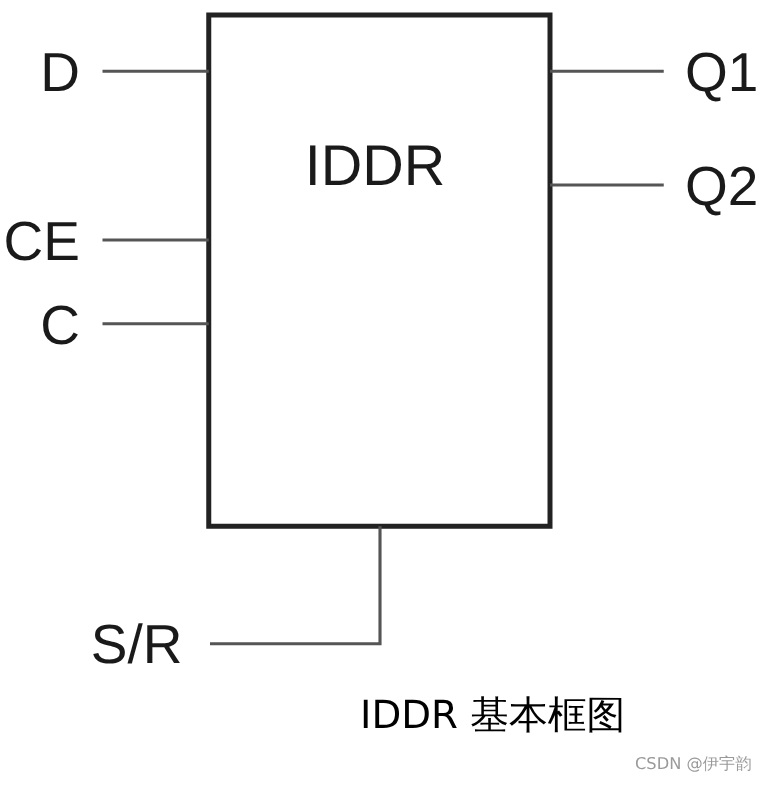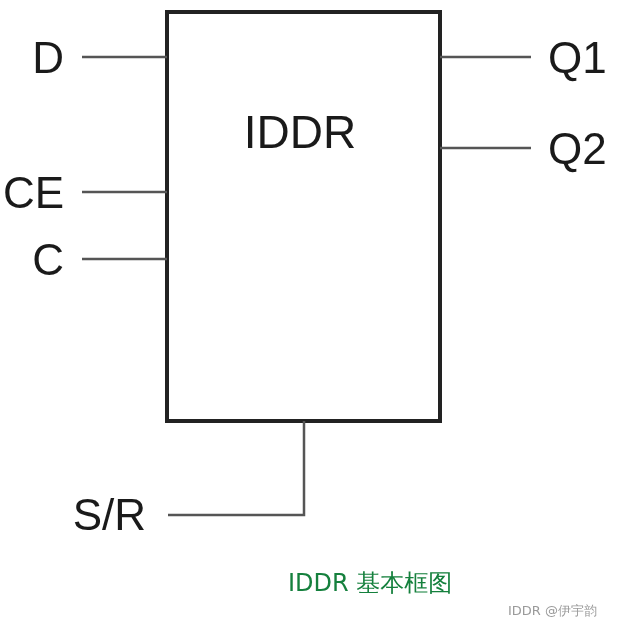--- a/index.html
+++ b/index.html
@@ -1,20 +1,20 @@
 <!DOCTYPE html>
 <html><head>
 <meta charset="utf-8">
 <style>
   html, body { margin: 0; padding: 0; background: #ffffff; }
   body { width: 624px; height: 629px; position: relative; overflow: hidden; font-family: "Liberation Sans", sans-serif; }
   svg { position: absolute; left: 0; top: 0; }
   .lbl { font-family: "Liberation Sans", sans-serif; font-size: 44px; fill: #1a1a1a; }
   .title { font-family: "Liberation Sans", sans-serif; font-size: 46px; fill: #1a1a1a; }
-  .caption { position: absolute; left: 288px; top: 567px; font-family: "DejaVu Sans", sans-serif; font-size: 24px; color: #15803d; white-space: nowrap; }
+  .caption { position: absolute; left: 288px; top: 551px; font-family: "DejaVu Sans", sans-serif; font-size: 31px; color: #000000; white-space: nowrap; }
   .watermark { position: absolute; left: 508px; top: 602px; font-family: "DejaVu Sans", sans-serif; font-size: 13px; color: #9a9a9a; white-space: nowrap; }
 </style>
 </head>
 <body>
 
 <svg width="624" height="629" viewBox="0 0 624 629">
 
   <rect x="167" y="12" width="273" height="409" fill="#ffffff" stroke="#222222" stroke-width="4"></rect>
   <text class="title" x="300" y="148" text-anchor="middle">IDDR</text>
 
@@ -30,13 +30,13 @@
   <line x1="440" y1="148" x2="531" y2="148" stroke="#555" stroke-width="2.5"></line>
 
   <text class="lbl" x="548" y="73">Q1</text>
   <text class="lbl" x="548" y="164">Q2</text>
 
   <polyline points="304,421 304,515 168,515" fill="none" stroke="#555" stroke-width="2.5"></polyline>
   <text class="lbl" x="146" y="530" text-anchor="end">S/R</text>
 </svg>
 
 <div class="caption">IDDR 基本框图</div>
-<div class="watermark">IDDR @伊宇韵</div>
+<div class="watermark">CSDN @伊宇韵</div>
 
 </body></html>

